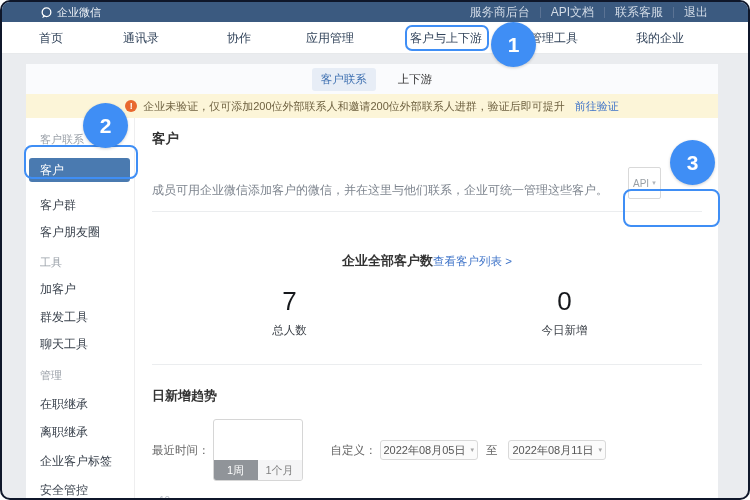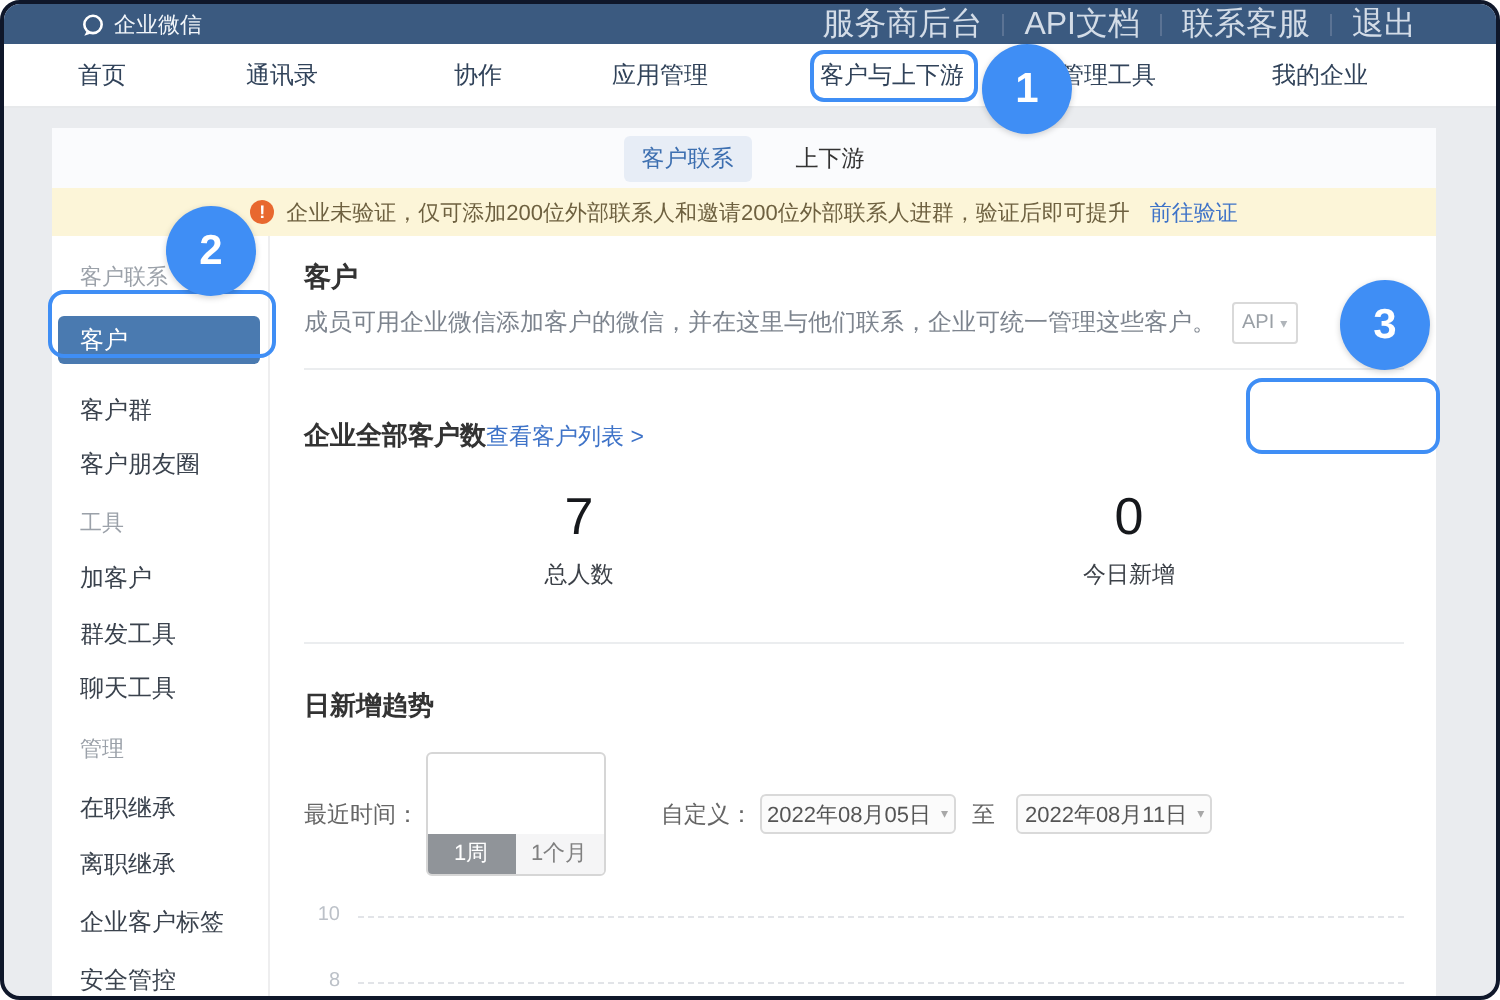--- a/index.html
+++ b/index.html
@@ -8,21 +8,21 @@
     position:relative;width:750px;height:500px;margin:0;
     border:2px solid #0f172a;border-radius:10px;overflow:hidden;
     background:#eaecef;font-family:"Liberation Sans",sans-serif;
     -webkit-font-smoothing:antialiased;
   }
   
   .topbar{height:20px;background:#3b5a80;display:flex;align-items:center;justify-content:space-between;padding:0 30px 0 38px;}
   .logo{display:flex;align-items:center;gap:4px;color:#f2f6fa;font-size:11px;}
   .logo svg{display:block;}
   .top-links{display:flex;align-items:center;}
-  .top-links .tlink{color:#d3dce7;font-size:16px;text-decoration:none;padding:0 10px;border-left:1px solid #5b7394;line-height:11px;}
+  .top-links .tlink{color:#d3dce7;font-size:12px;text-decoration:none;padding:0 10px;border-left:1px solid #5b7394;line-height:11px;}
   .top-links .tlink:first-child{border-left:none;}
   
   .mainnav{position:relative;height:32px;background:#fff;border-bottom:1px solid #e7e9eb;}
   .nav-item{position:absolute;top:50%;transform:translate(-50%,-50%);font-size:12px;color:#31435a;cursor:pointer;white-space:nowrap;}
   
   .card{position:absolute;left:24px;top:62px;width:692px;height:438px;background:#fff;}
   .tabstrip{height:30px;background:#fafbfd;display:flex;align-items:center;justify-content:center;gap:22px;font-size:11.5px;}
   .tab{color:#333;cursor:pointer;}
   .tab.active{background:#e7edf6;color:#3d6fb0;padding:4px 9px;border-radius:3px;}
   .notice{height:24px;background:#fcf5d8;display:flex;align-items:center;justify-content:center;gap:6px;font-size:11px;color:#6e6140;}
@@ -32,26 +32,26 @@
   
   .sidebar{width:109px;border-right:1px solid #eeeeef;padding-top:6px;flex-shrink:0;}
   .side-label{font-size:11px;color:#9ba1a9;padding-left:14px;height:14px;line-height:14px;}
   .side-item{font-size:12px;color:#3a424d;padding-left:14px;height:14px;line-height:14px;cursor:pointer;white-space:nowrap;}
   .side-item.selected{margin:12px 4px 0 3px;background:#4a7ab0;color:#fff;height:24px;line-height:24px;border-radius:3px;padding-left:11px;}
   .mt8{margin-top:8px;} .mt13{margin-top:13px;} .mt14{margin-top:14px;}
   .mt15{margin-top:15px;} .mt16{margin-top:16px;} .mt17{margin-top:17px;}
   
   .content{flex:1;padding:0 16px 0 17px;overflow:hidden;}
   .page-title{margin:12px 0 0;font-size:13.5px;font-weight:bold;color:#333;}
-  .desc-row{margin-top:3px;font-size:12px;color:#7d848e;display:flex;align-items:center;gap:8px;white-space:nowrap;}
-  .api-badge{border:1px solid #d9d9d9;border-radius:2px;font-size:10px;color:#9aa0a6;padding:0 4px;height:21px;display:inline-flex;align-items:center;gap:3px;cursor:pointer;background:#fff;}
+  .desc-row{margin-top:19px;font-size:12px;color:#7d848e;display:flex;align-items:flex-end;gap:20px;white-space:nowrap;}
+  .api-badge{border:1px solid #d9d9d9;border-radius:2px;font-size:10px;color:#9aa0a6;padding:0 4px;height:32px;display:inline-flex;align-items:center;gap:3px;cursor:pointer;background:#fff;}
   .api-badge .caret{font-size:7px;color:#b0b5ba;}
   .divider{border:0;border-top:1px solid #ebedef;margin:12px 0 0;}
   .divider2{border:0;border-top:1px solid #ebedef;margin:26px 0 0;}
-  .sec-head{margin-top:24px;display:flex;justify-content:flex-start;align-items:center;}
+  .sec-head{margin-top:40px;display:flex;justify-content:center;align-items:center;}
   .sec-title{font-size:13px;font-weight:600;color:#333;}
   .view-link{font-size:11.5px;color:#3e73c8;text-decoration:none;}
   .stats{display:flex;margin-top:18px;}
   .stat{flex:1;text-align:center;}
   .stat-num{font-size:26px;color:#16181c;line-height:26px;}
   .stat-lbl{margin-top:9px;font-size:11.5px;color:#3c4148;}
   .trend-title{margin:22px 0 0;font-size:13px;font-weight:700;color:#333;}
   .controls{margin-top:14px;display:flex;align-items:center;font-size:11.5px;color:#666;white-space:nowrap;}
   .toggle{display:flex;border:1px solid #d6d6d6;border-radius:3px;overflow:hidden;margin-left:3px;}
   .seg{width:44px;height:20px;line-height:20px;text-align:center;font-size:11px;background:#f5f5f6;color:#808080;cursor:pointer;margin-top:40px;}

